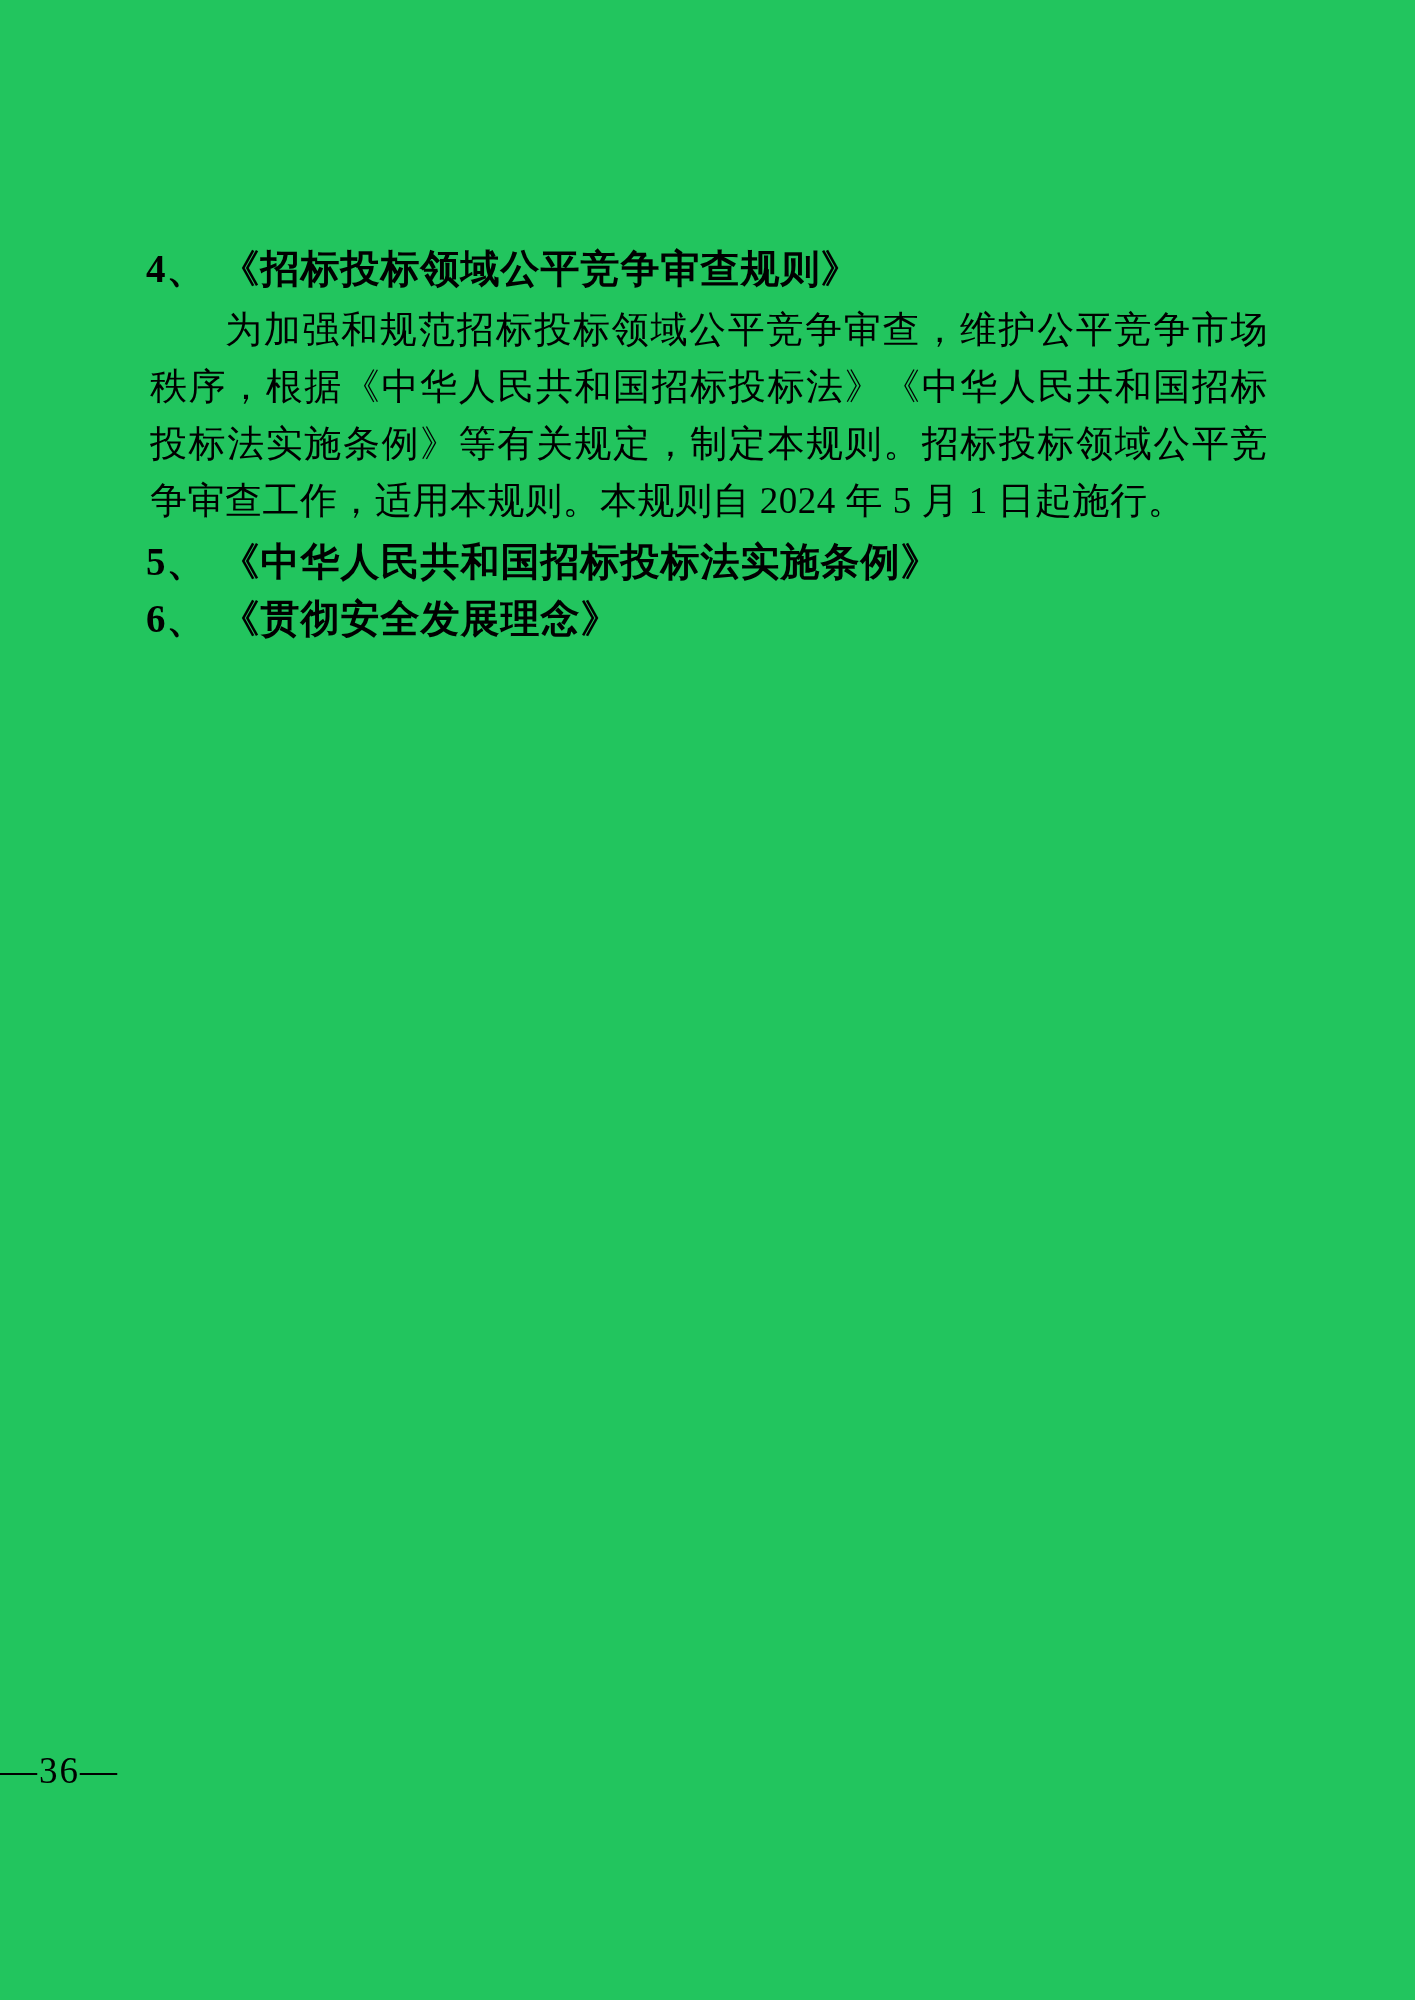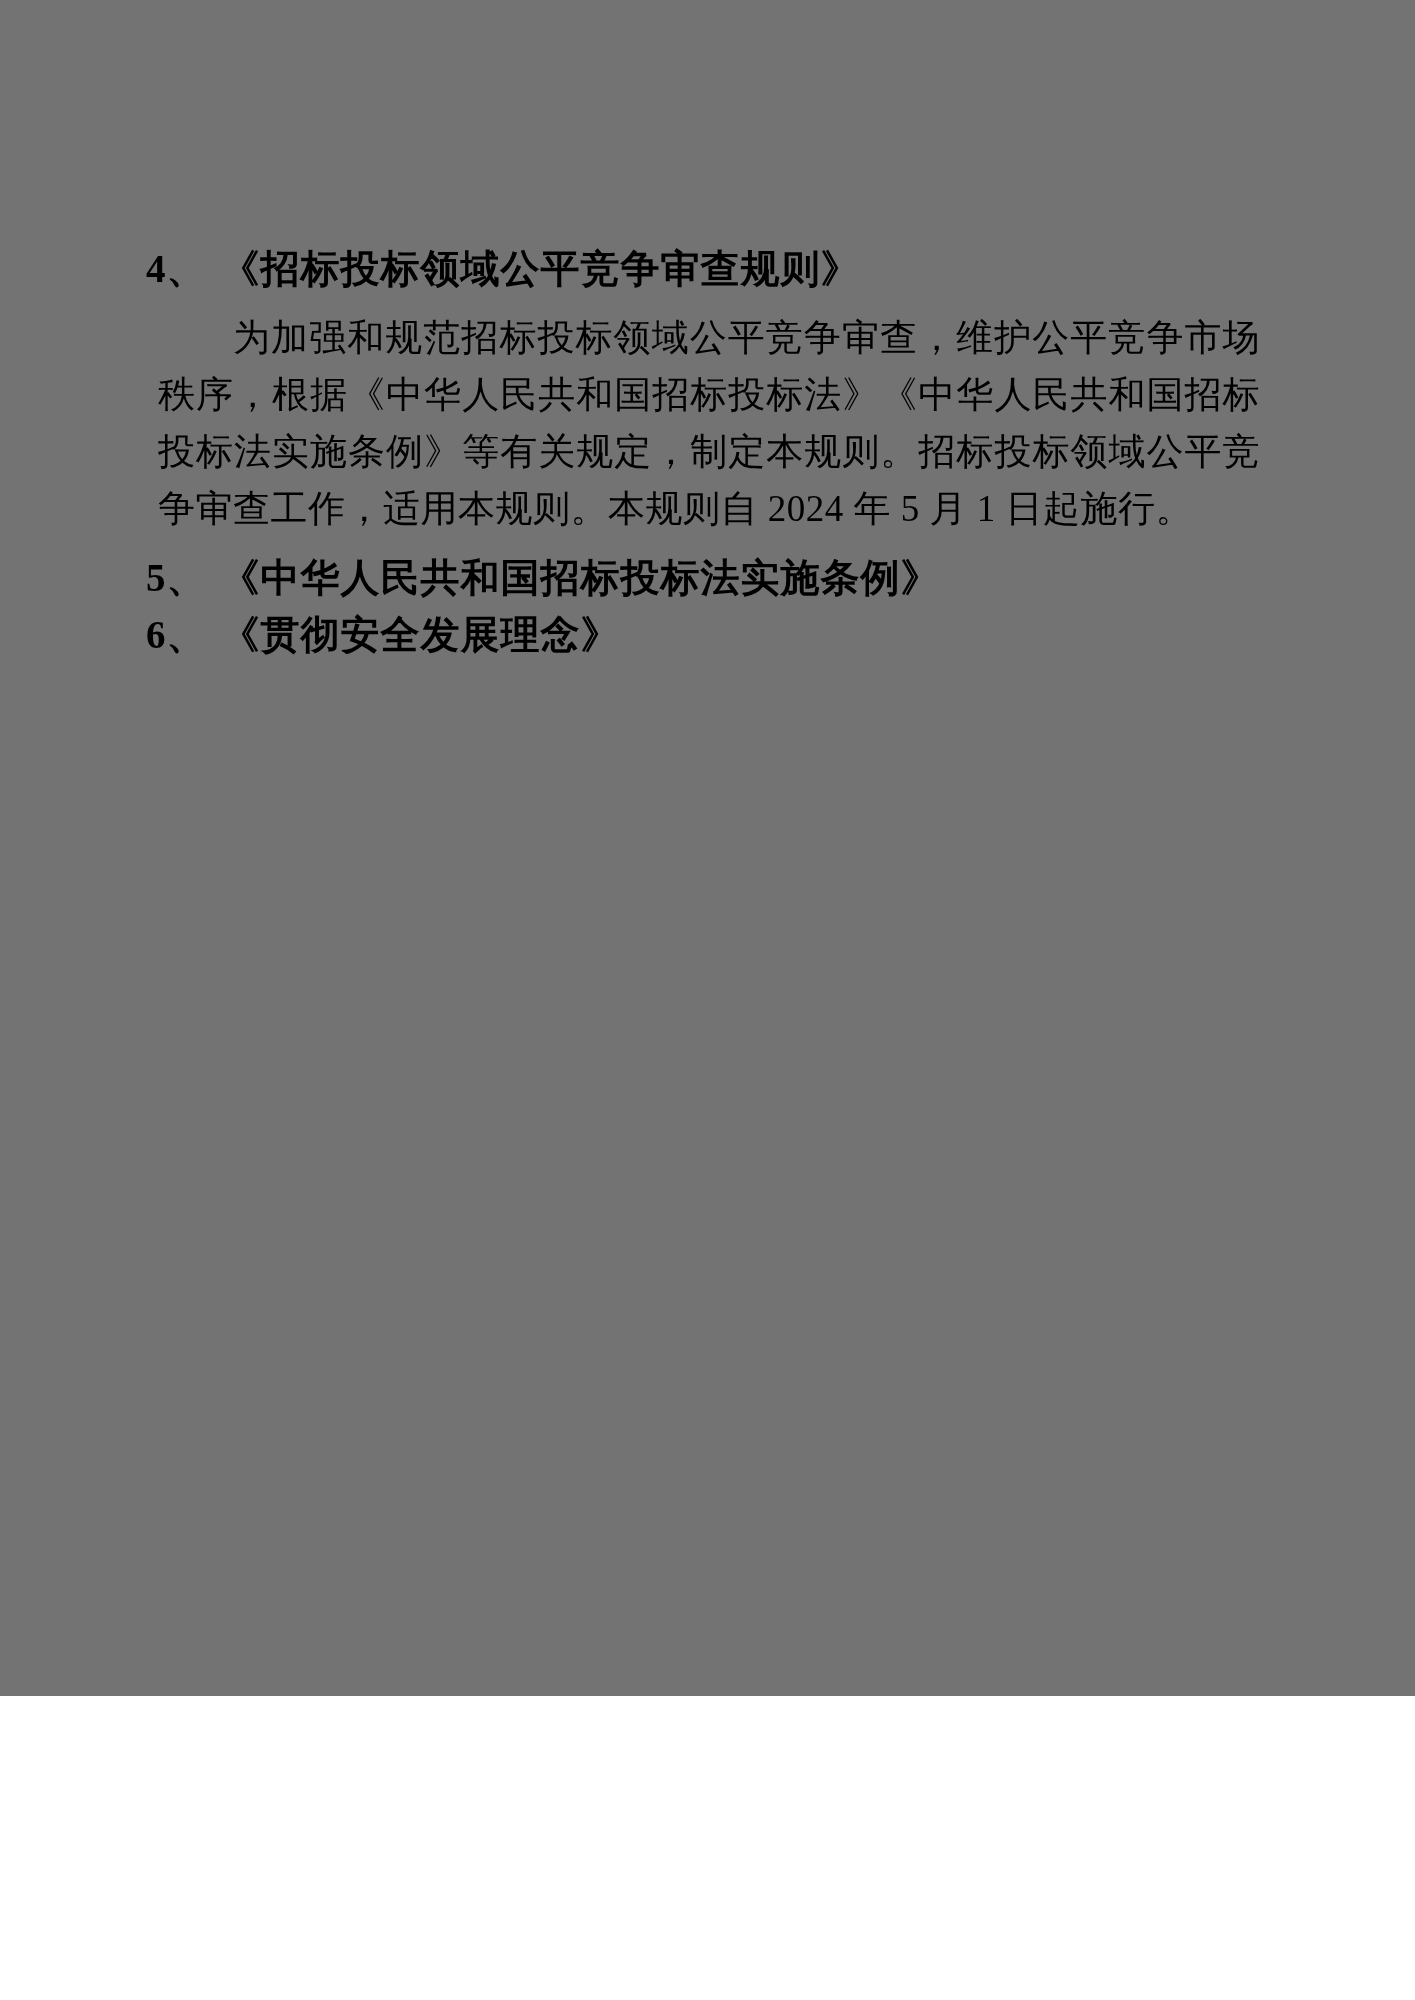--- a/index.html
+++ b/index.html
@@ -1,42 +1,42 @@
 <!DOCTYPE html>
 <html><head>
 <meta charset="utf-8">
 <style>
   html, body { margin: 0; padding: 0; }
   body { background: #ffffff; }
   .page {
     position: relative;
     width: 1415px;
-    height: 1696px;
-    background: #737373;
+    height: 2000px;
+    background: #22c55e;
     color: #000000;
     font-family: "Liberation Serif", "DejaVu Serif", serif;
     overflow: hidden;
   }
   .content {
     position: absolute;
     left: 146px;
     top: 240px;
     width: 1126px;
   }
   .section-heading {
     margin: 0;
     font-size: 39px;
     line-height: 57px;
     font-weight: bold;
     letter-spacing: 1px;
     white-space: nowrap;
   }
   .sec-num { display: inline-block; margin-right: 14px; }
   .section-body {
-    margin: 12px;
+    margin: 4px;
     font-size: 37px;
     line-height: 57px;
     letter-spacing: 0.5px;
     text-align: justify;
     text-align-last: left;
     text-indent: 75px;
     word-break: break-all;
   }
   .page-num {
     position: absolute;

